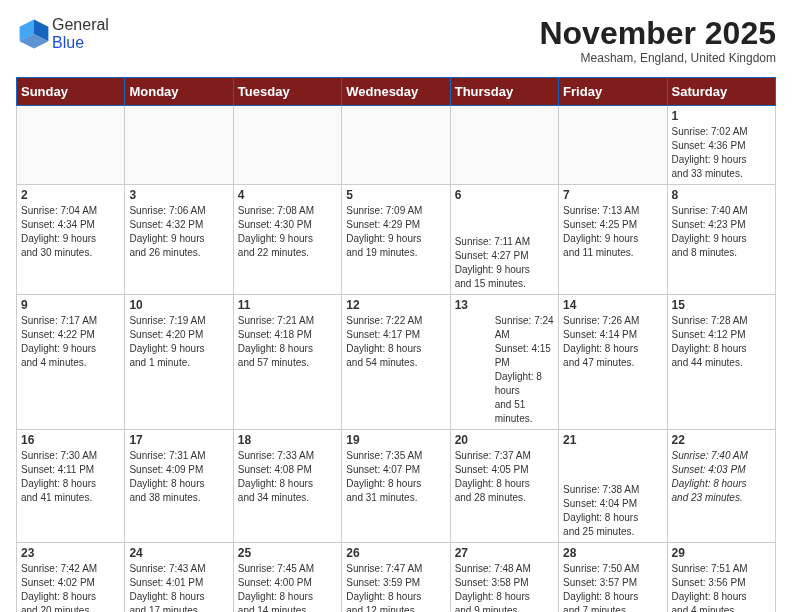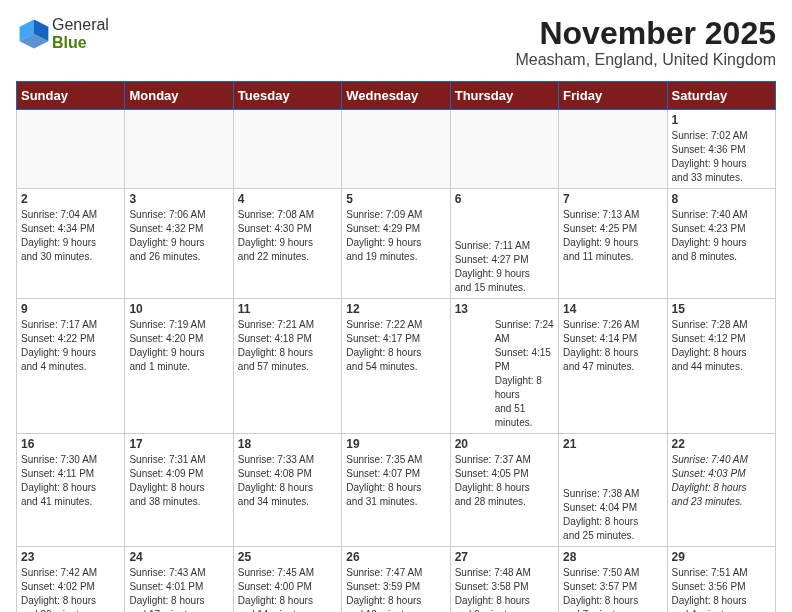--- a/index.html
+++ b/index.html
@@ -19,36 +19,36 @@
     .logo {
       display: flex;
       align-items: flex-start;
       gap: 0;
     }
     .logo-text {
       font-size: 16px;
       line-height: 1.1;
     }
     .logo-general { color: #333; font-weight: normal; }
-    .logo-blue { color: #4d7c0f; font-weight: bold; }
+    .logo-blue { color: #1d4ed8; font-weight: normal; }
     .logo-icon {
       width: 36px;
       height: 36px;
     }
     .title-area {
       text-align: right;
     }
     .month-title {
       font-size: 32px;
       font-weight: bold;
       color: #222;
       line-height: 1.1;
     }
     .location-title {
-      font-size: 16px;
+      font-size: 12px;
       color: #444;
     }
     .calendar {
       width: 100%;
       border-collapse: collapse;
       border: 1px solid #ccc;
     }
     .calendar th {
       background-color: #7f1d1d;
       color: #fff;

